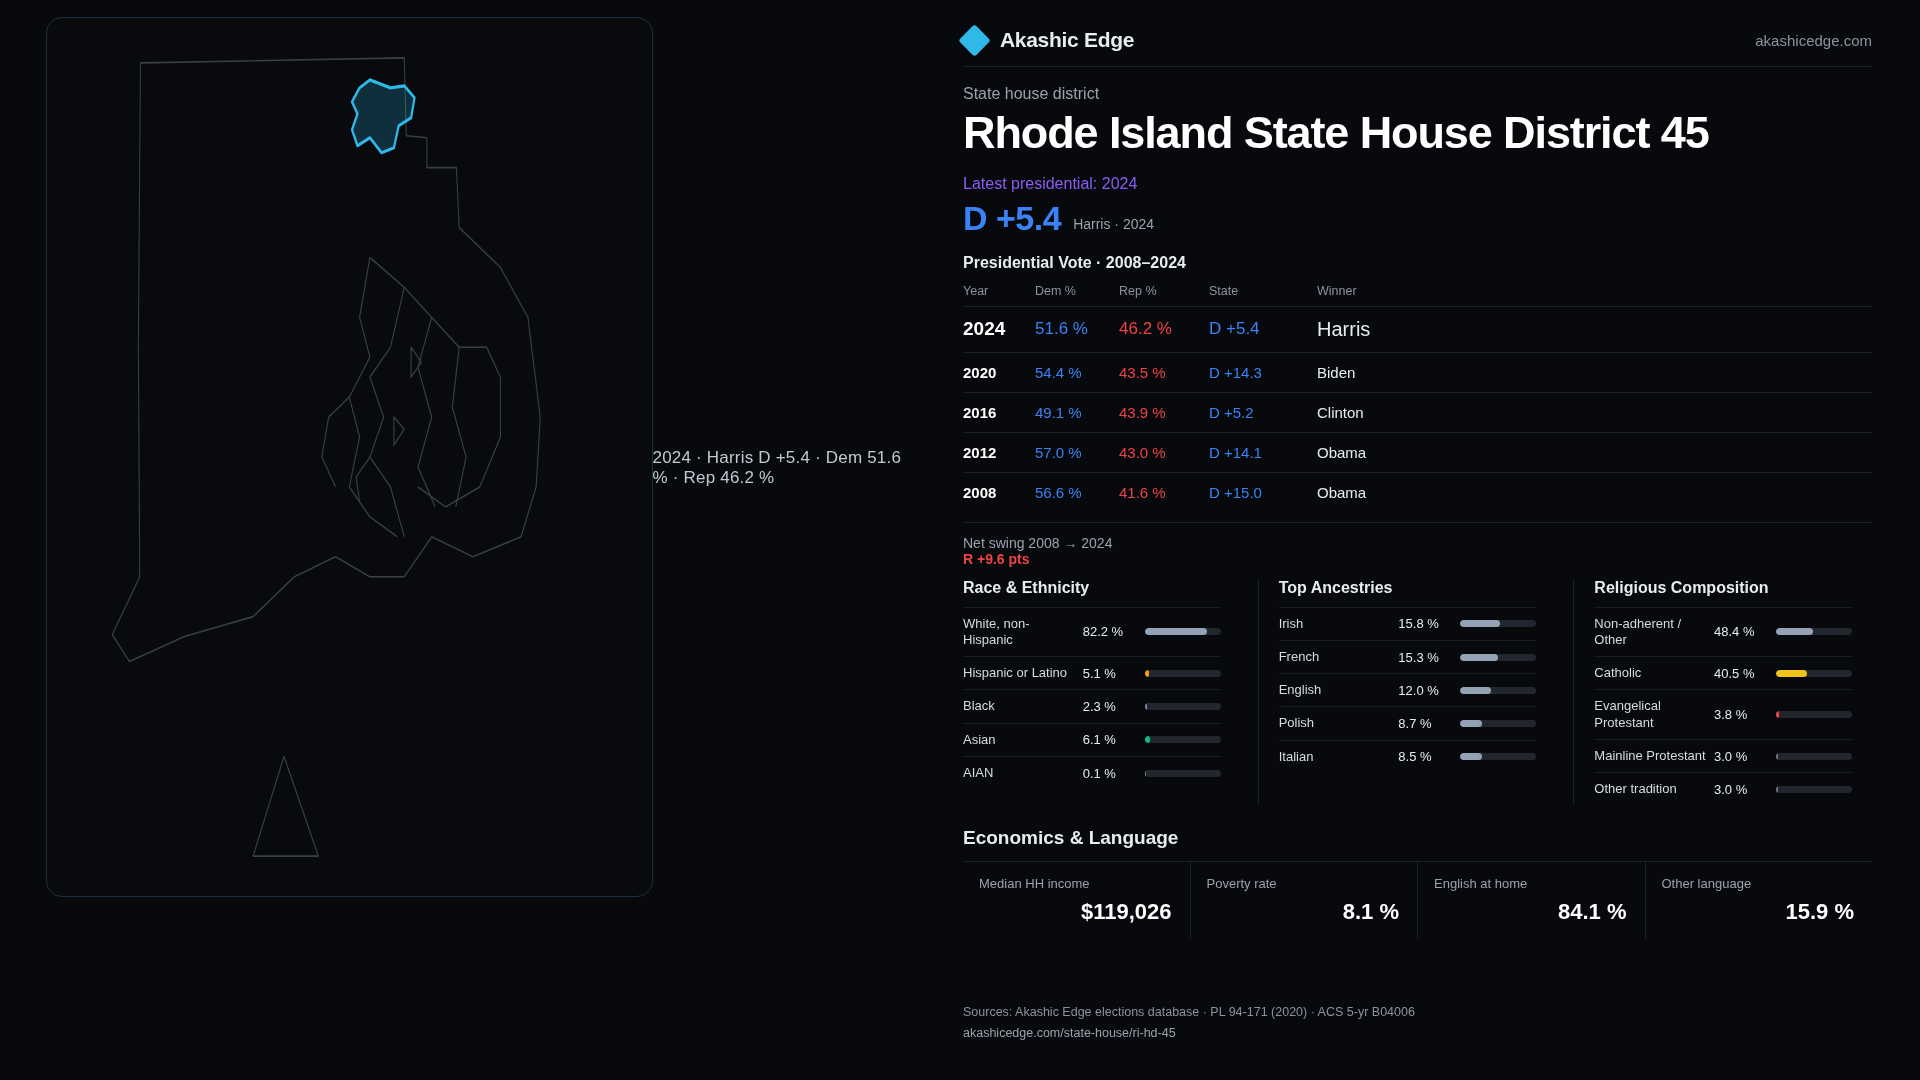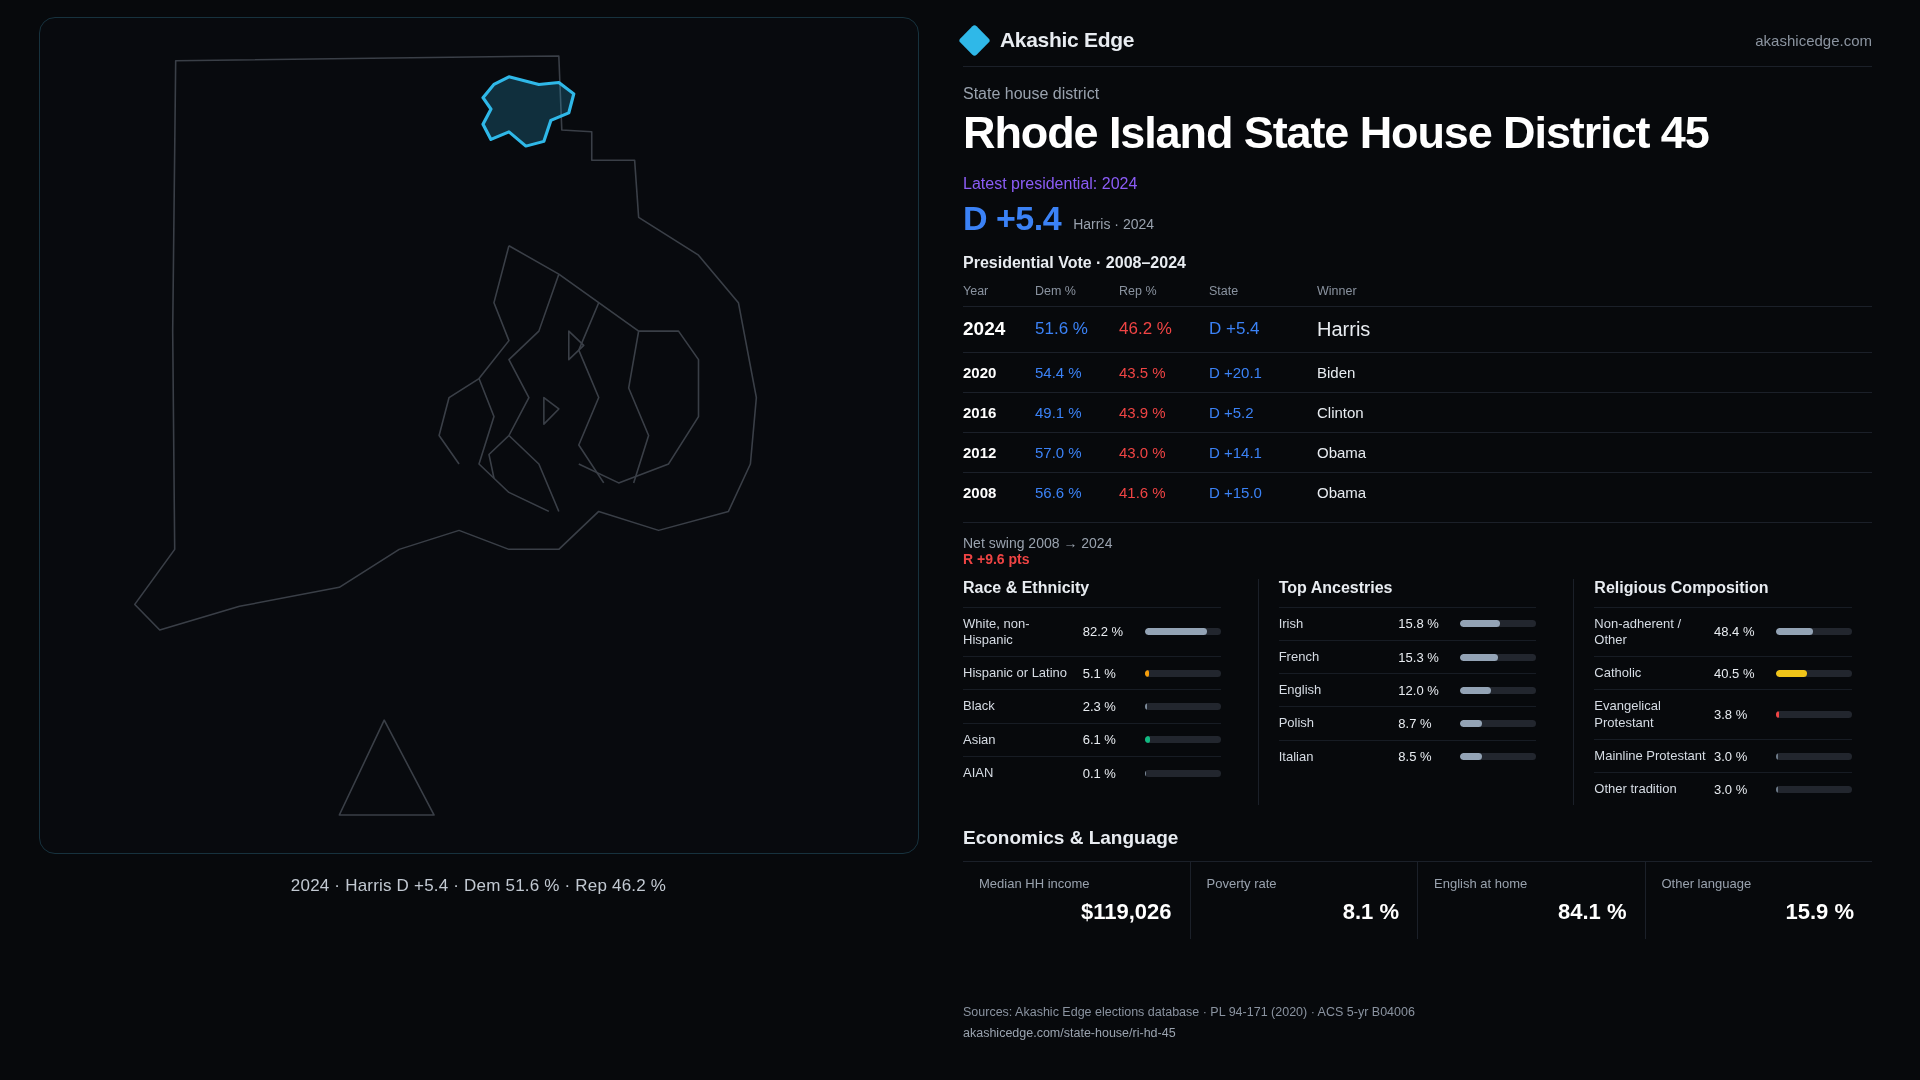--- a/index.html
+++ b/index.html
@@ -9,21 +9,21 @@
     font-family: "Liberation Sans", sans-serif;
     color: #e8ecf1;
     overflow: hidden;
   }
   .page { position: relative; width: 1920px; height: 1080px; display: flex; }
 
   
   .map-panel {
     width: 935px; height: 896px;
     padding: 17px 24px 0 46px;
-    display: flex; flex-direction: column; align-items: center;
+    display: flex; flex-direction: row; align-items: center;
   }
   .map-frame {
     width: 880px; height: 880px;
     border: 1px solid #17323e;
     border-radius: 16px;
     background: #080a0e;
     position: relative;
     overflow: hidden;
   }
   .map-frame svg { position: absolute; inset: 0; width: 100%; height: 100%; }
@@ -196,21 +196,21 @@
           <td class="c-year">2024</td>
           <td class="c-dem">51.6 %</td>
           <td class="c-rep">46.2 %</td>
           <td class="c-margin">D +5.4</td>
           <td class="c-winner">Harris</td>
         </tr>
         <tr>
           <td class="c-year">2020</td>
           <td class="c-dem">54.4 %</td>
           <td class="c-rep">43.5 %</td>
-          <td class="c-margin">D +20.1</td>
+          <td class="c-margin">D +14.3</td>
           <td class="c-winner">Biden</td>
         </tr>
         <tr>
           <td class="c-year">2016</td>
           <td class="c-dem">49.1 %</td>
           <td class="c-rep">43.9 %</td>
           <td class="c-margin">D +5.2</td>
           <td class="c-winner">Clinton</td>
         </tr>
         <tr>

